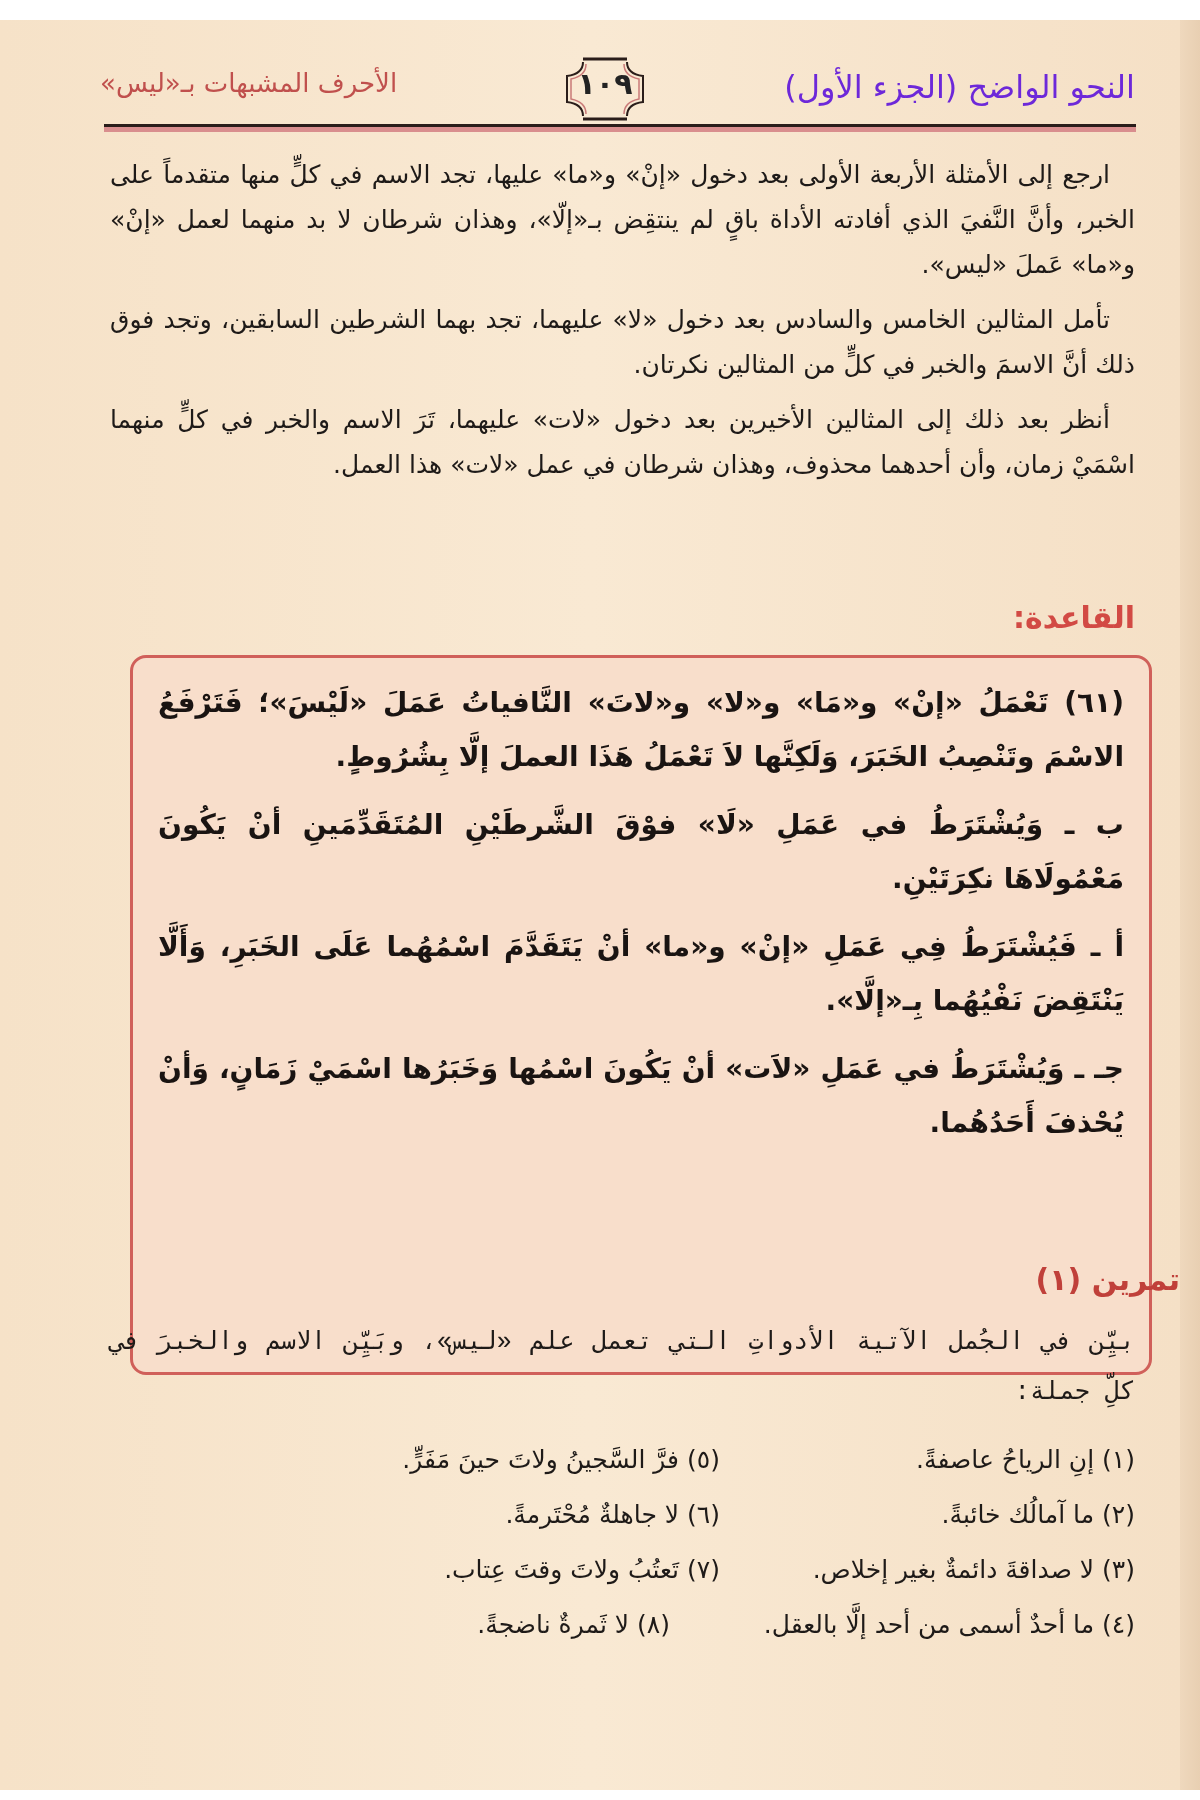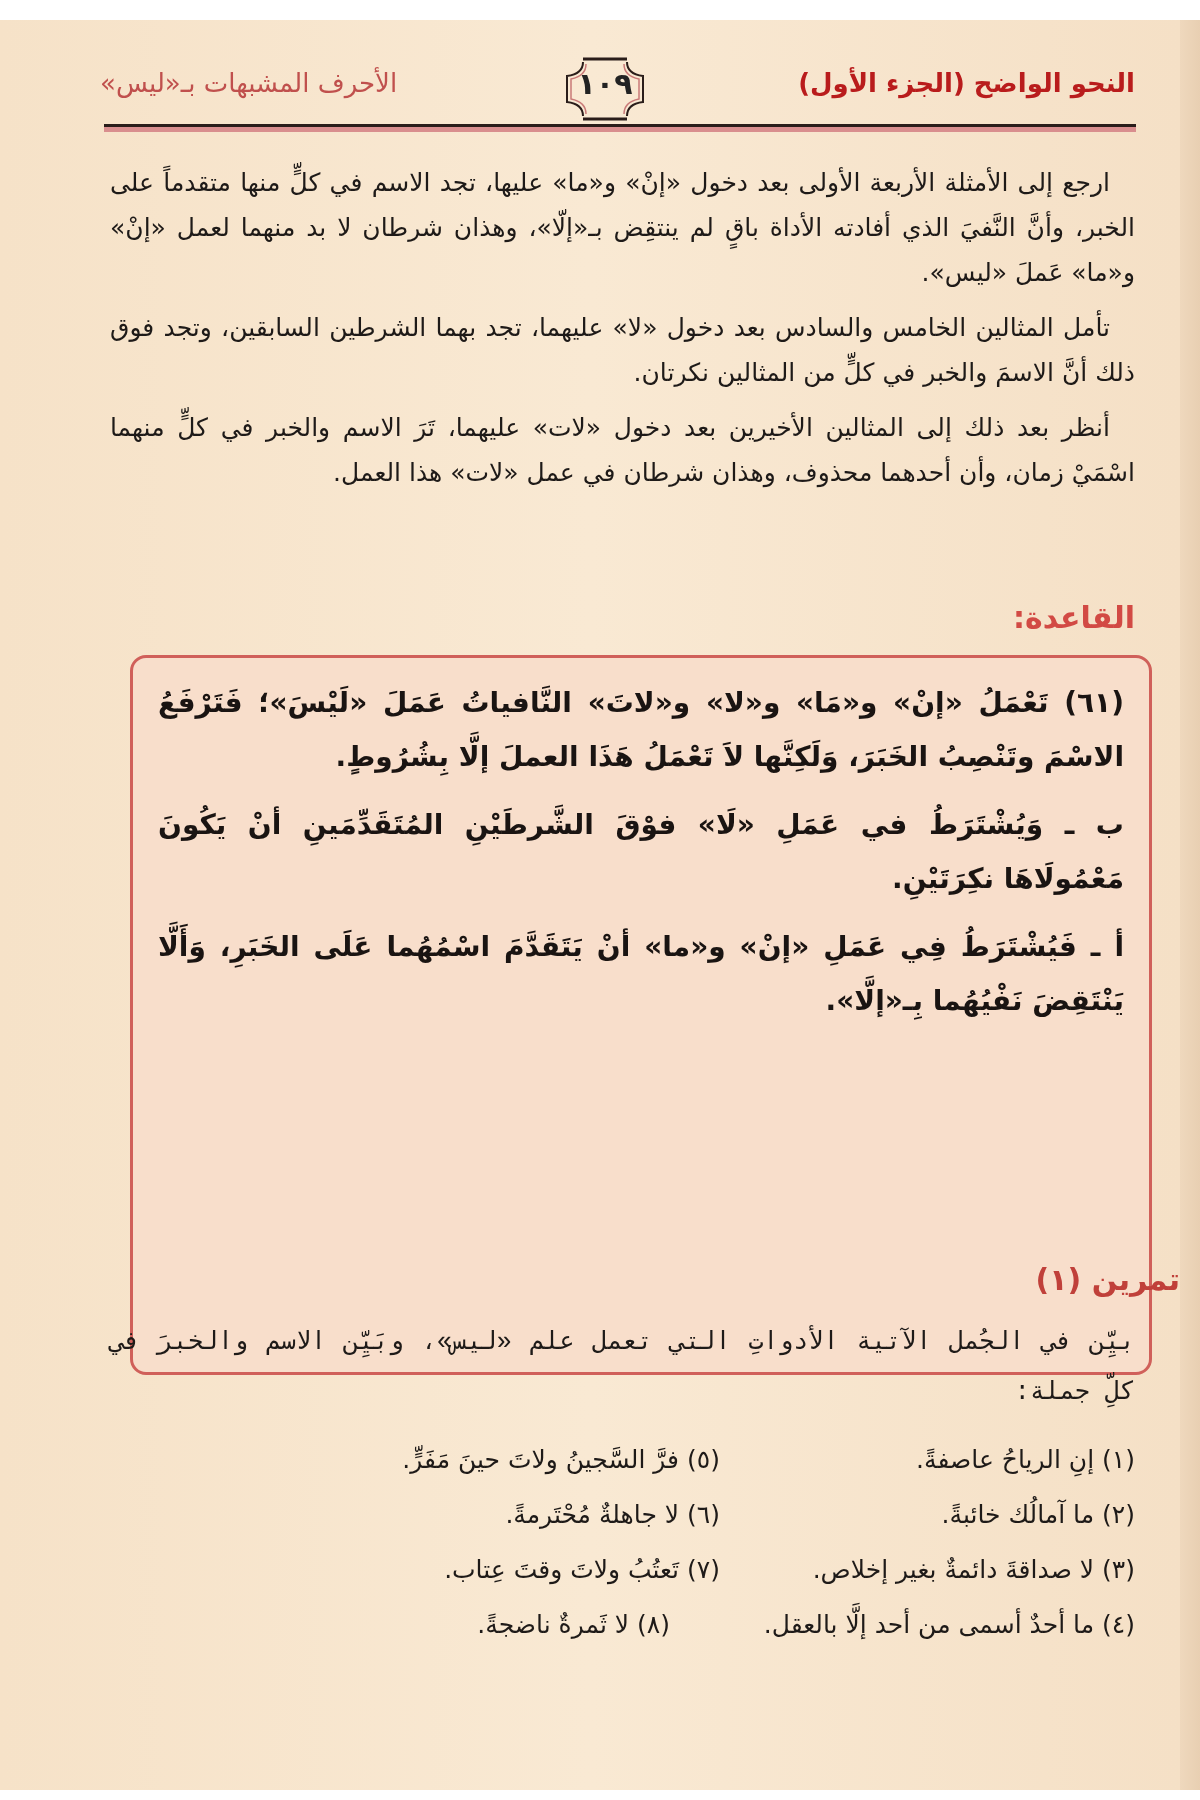--- a/index.html
+++ b/index.html
@@ -14,23 +14,22 @@
   }
   .page-edge {
     position: absolute; right: 0; top: 20px; width: 20px; height: 1770px;
     background: linear-gradient(90deg, #efd8bd, #e8cfb2);
   }
   .header {
     position: absolute; left: 100px; top: 60px; width: 1035px; height: 60px;
     direction: rtl;
   }
   .header-title {
-    position: absolute; right: 0; top: 8px; font-size: 26px; color: #b91c1c;
+    position: absolute; right: 0; top: 8px; font-size: 32px; color: #6d28d9;
     font-family: "DejaVu Sans", sans-serif;
-    font-weight: bold;
   }
   .header-chapter {
     position: absolute; left: 0; top: 8px; font-size: 26px; color: #c0504d;
     font-family: "DejaVu Sans", sans-serif;
   }
   .page-number-frame {
     position: absolute; left: 455px; top: -4px; width: 100px; height: 66px;
   }
   .page-number-frame svg { position: absolute; left: 0; top: 0; }
   .page-number {
@@ -41,21 +40,20 @@
   .header-rule {
     position: absolute; left: 104px; top: 124px; width: 1032px; height: 3px; background: #2a1d1a;
   }
   .header-rule-red {
     position: absolute; left: 104px; top: 127px; width: 1032px; height: 5px; background: #d98e8e;
   }
   .body-text {
     position: absolute; left: 110px; width: 1025px; direction: rtl; text-align: justify;
     font-size: 25px; line-height: 45px; color: #1e1a18;
     font-family: "DejaVu Sans", sans-serif;
-    margin-top: 8px;
   }
   .para { margin: 0 0 10px 0; text-indent: 25px; }
   .rule-heading {
     position: absolute; right: 65px; top: 600px; direction: rtl;
     font-size: 30px; font-weight: bold; color: #d24a44;
     font-family: "DejaVu Sans", sans-serif;
   }
   .rule-box {
     position: absolute; left: 130px; top: 655px; width: 1022px; height: 720px;
     border: 3px solid #d0605a; border-radius: 16px; background: #f8decb;
@@ -116,20 +114,21 @@
   <p class="para">أنظر بعد ذلك إلى المثالين الأخيرين بعد دخول «لات» عليهما، تَرَ الاسم والخبر في كلٍّ منهما اسْمَيْ زمان، وأن أحدهما محذوف، وهذان شرطان في عمل «لات» هذا العمل.</p>
 </div>
 
 <div class="rule-heading">القاعدة:</div>
 
 <div class="rule-box">
   <div class="rule-text" style="top:18px;">
     <p class="rule-item">(٦١) تَعْمَلُ «إنْ» و«مَا» و«لا» و«لاتَ» النَّافياتُ عَمَلَ «لَيْسَ»؛ فَتَرْفَعُ الاسْمَ وتَنْصِبُ الخَبَرَ، وَلَكِنَّها لاَ تَعْمَلُ هَذَا العملَ إلَّا بِشُرُوطٍ.</p>
     <p class="rule-item">ب ـ وَيُشْتَرَطُ في عَمَلِ «لَا» فوْقَ الشَّرطَيْنِ المُتَقَدِّمَينِ أنْ يَكُونَ مَعْمُولَاهَا نكِرَتَيْنِ.</p>
     <p class="rule-item">أ ـ فَيُشْتَرَطُ فِي عَمَلِ «إنْ» و«ما» أنْ يَتَقَدَّمَ اسْمُهُما عَلَى الخَبَرِ، وَأَلَّا يَنْتَقِضَ نَفْيُهُما بِـ«إلَّا».</p>
+    <p class="rule-item">جـ ـ وَيُشْتَرَطُ في عَمَلِ «لاَت» أنْ يَكُونَ اسْمُها وَخَبَرُها اسْمَيْ زَمَانٍ، وَأنْ يُحْذفَ أَحَدُهُما.</p>
   </div>
 </div>
 
 <div class="exercise-title">تمرين (١)</div>
 
 <div class="exercise-instructions">بيِّن في الجُمل الآتية الأدواتِ التي تعمل علم «ليس»، وبَيِّن الاسم والخبرَ في كلِّ جملة:</div>
 
 <div class="sentences">
   <div class="sentence-row">
     <span class="sentence col-right"><span>(١)</span> <span>إنِ الرياحُ عاصفةً.</span></span>

